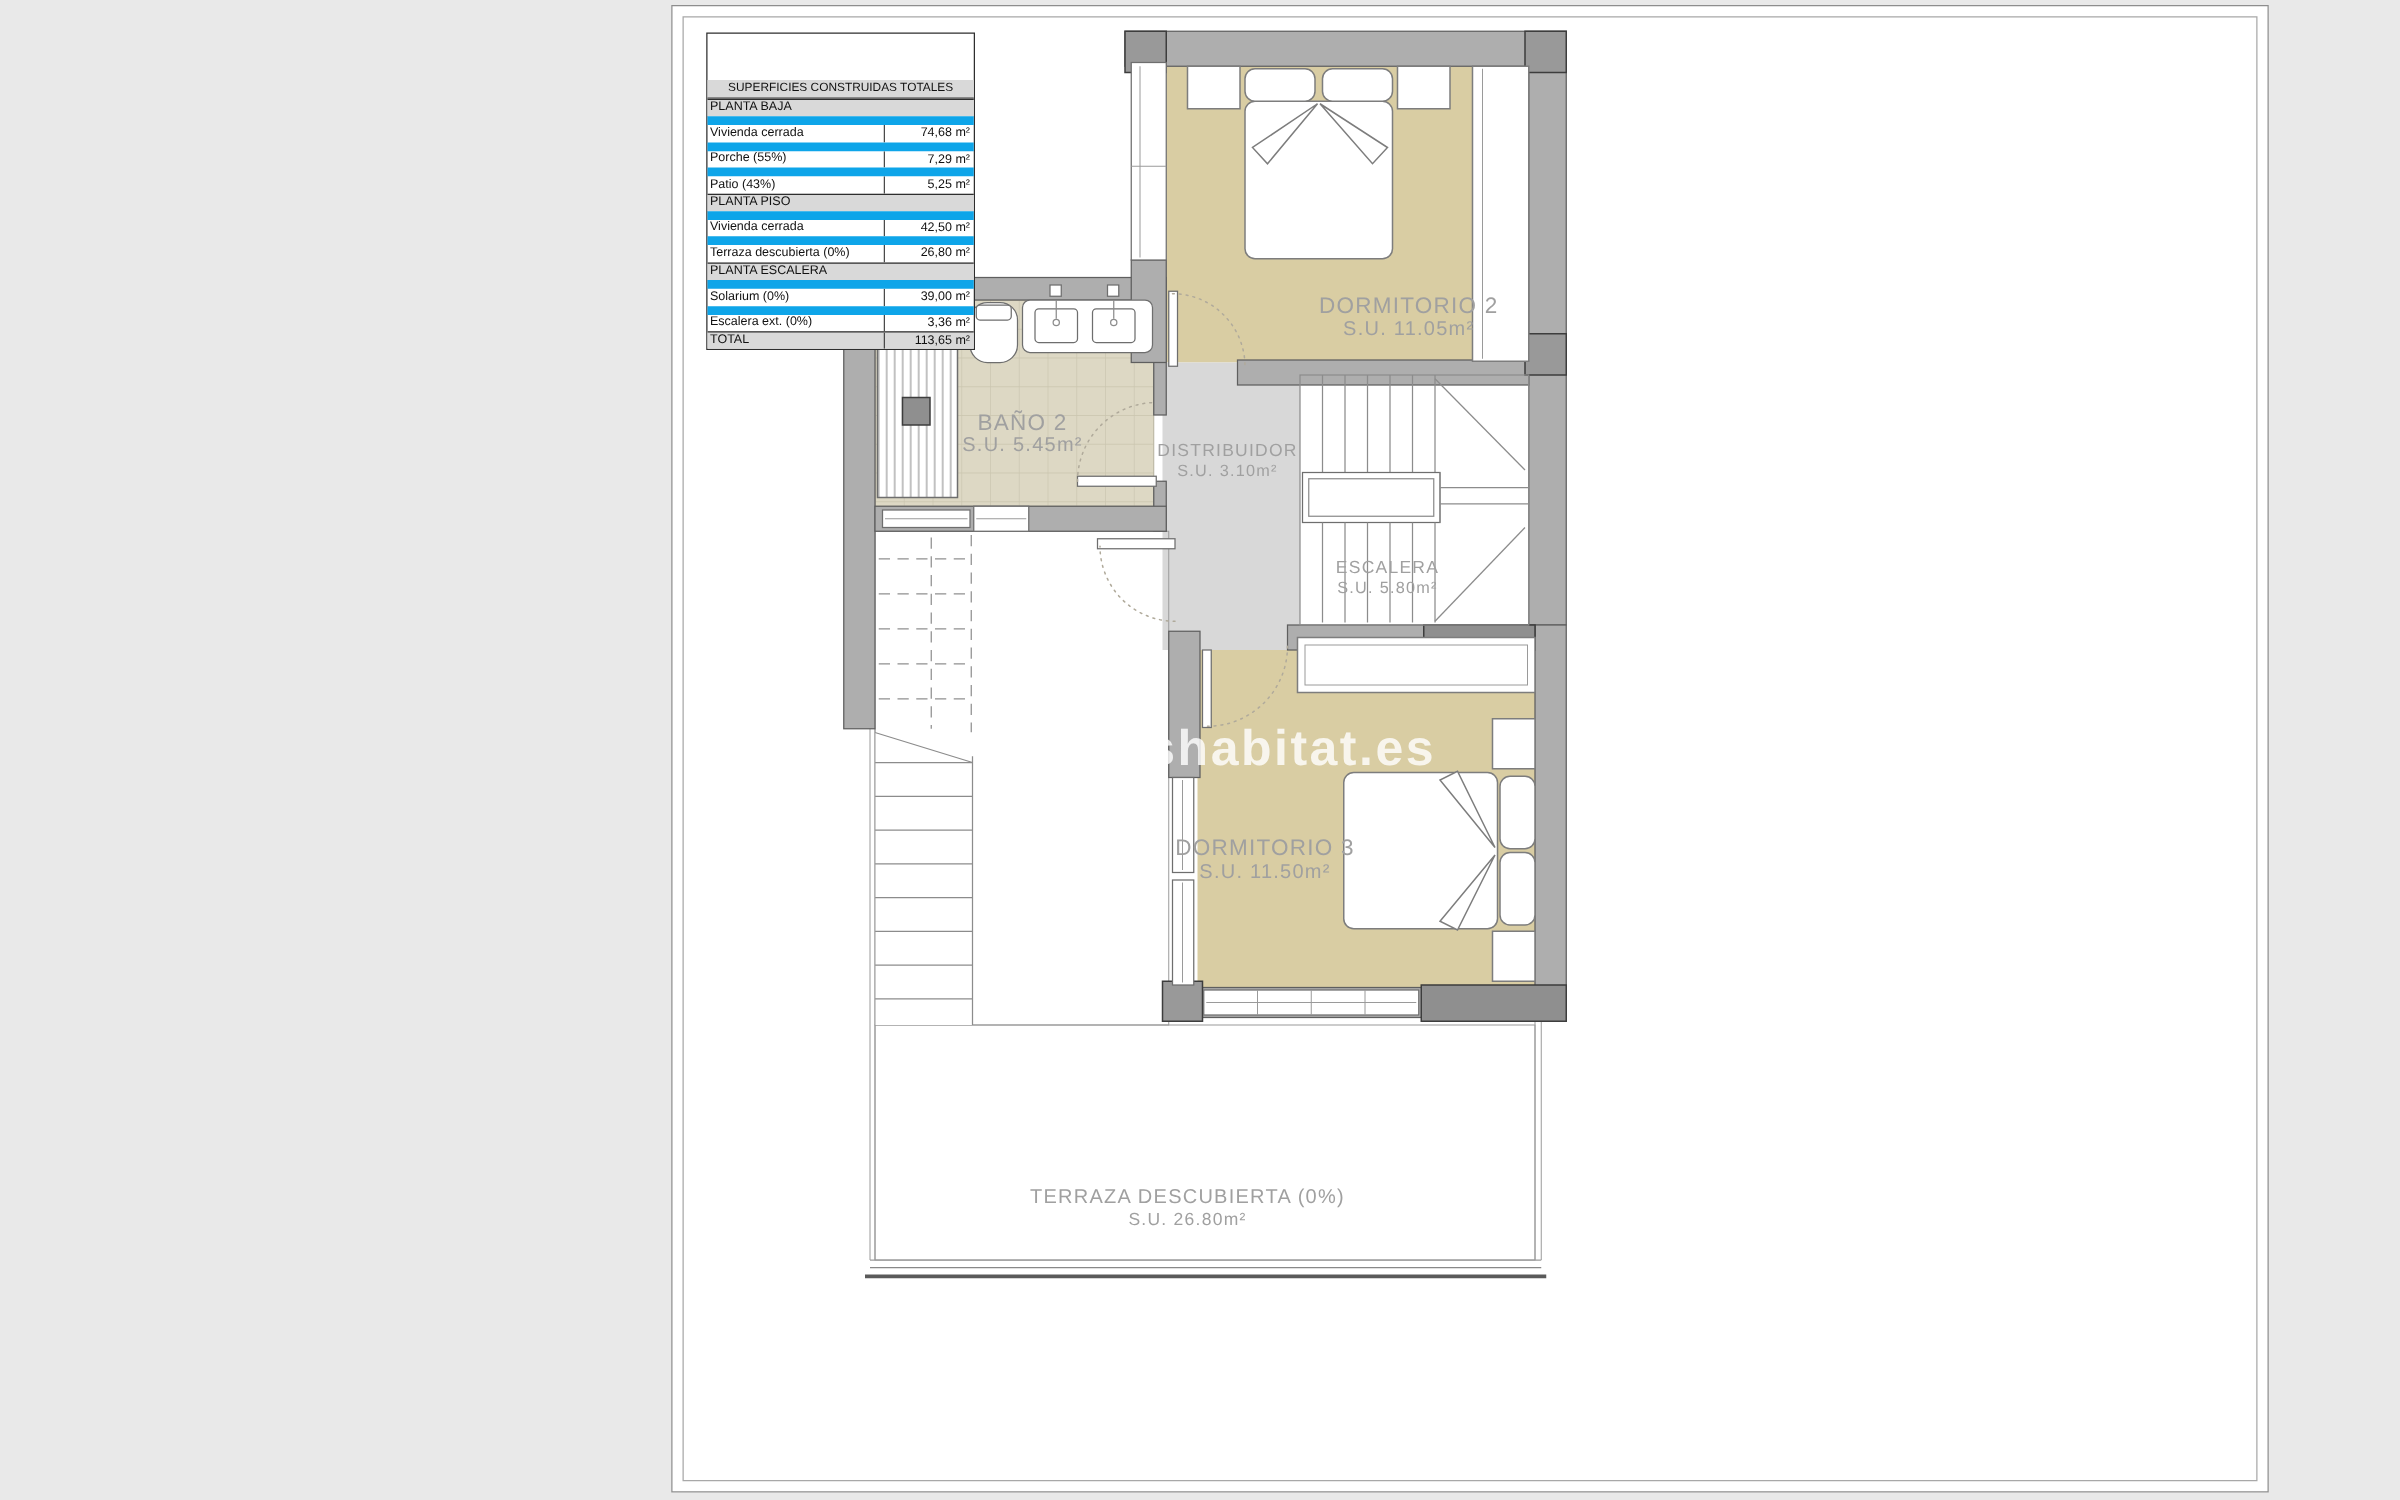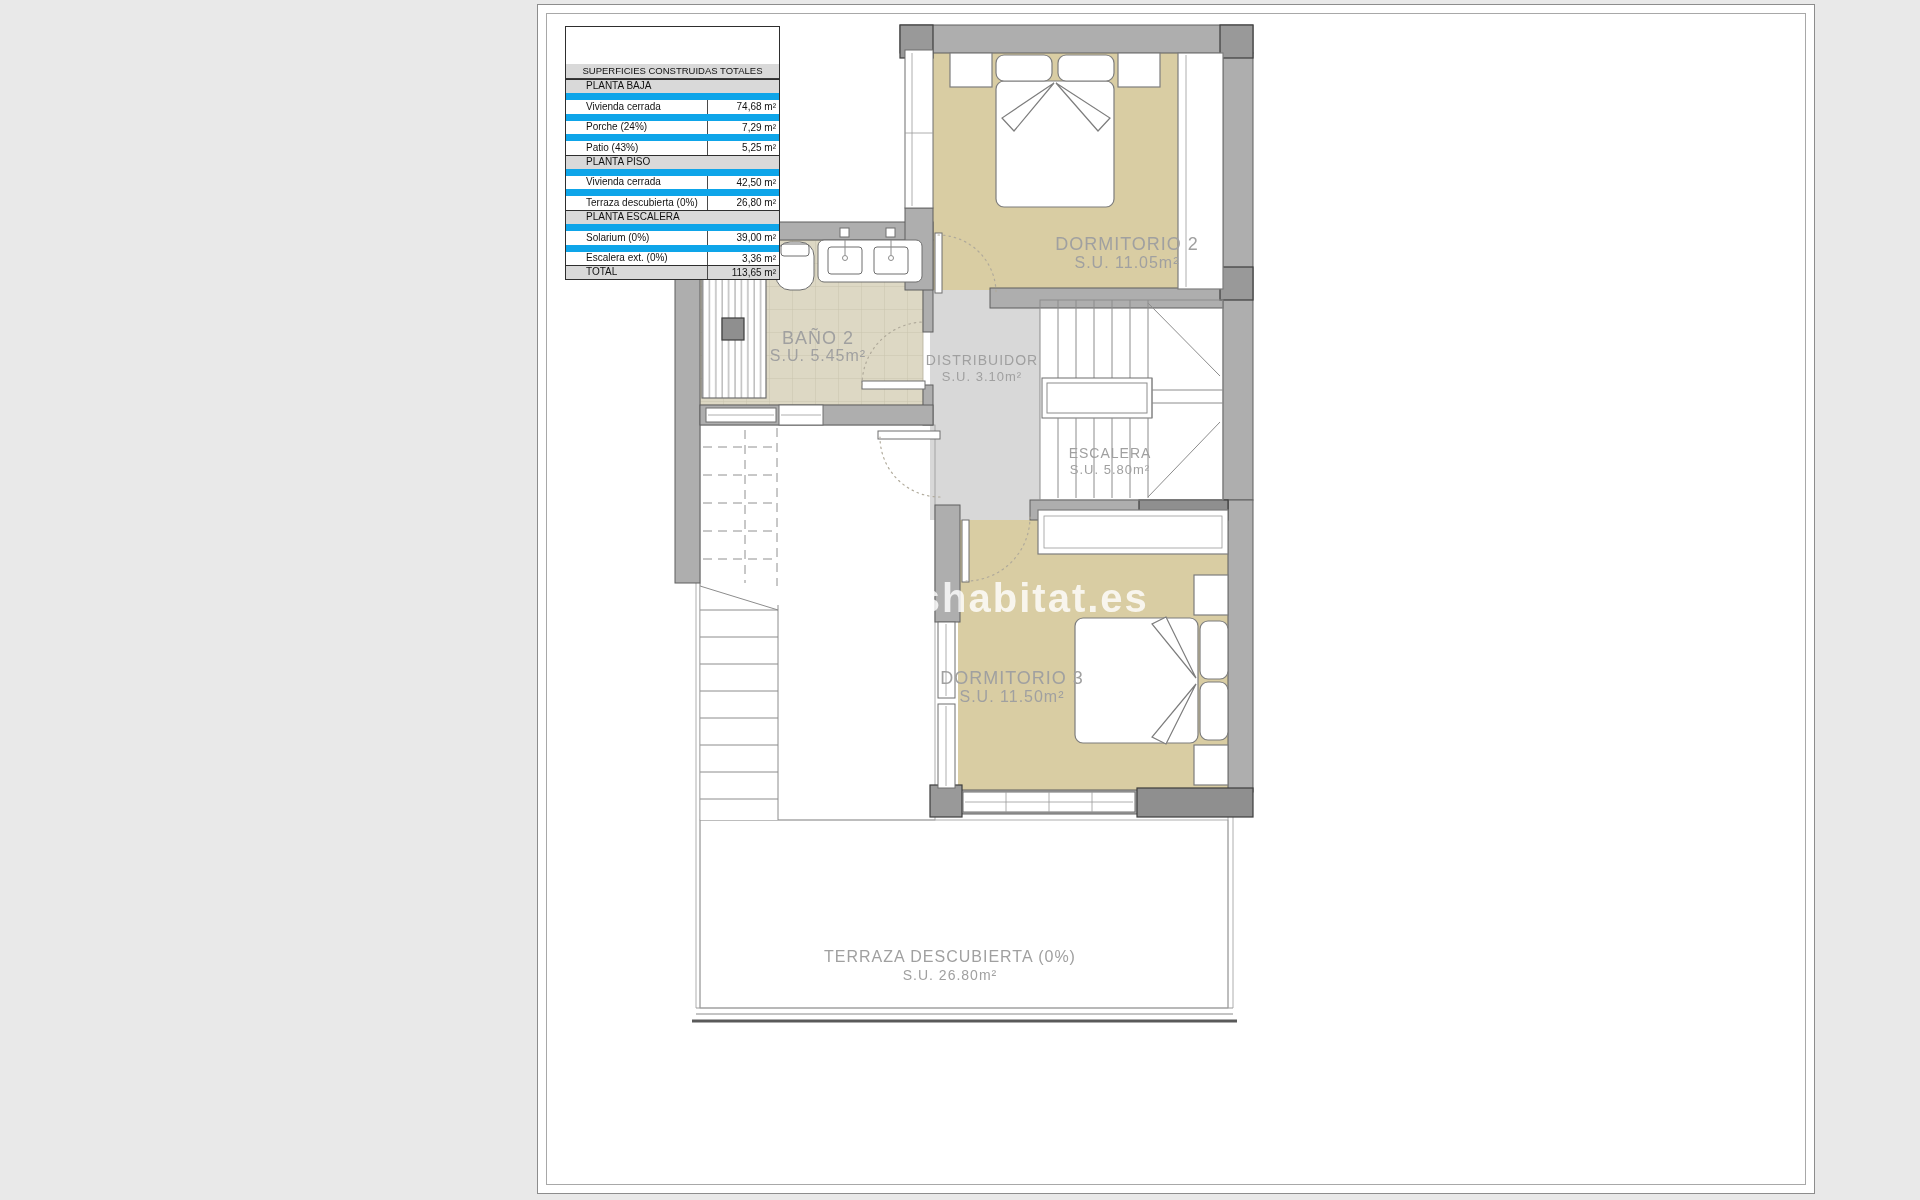--- a/index.html
+++ b/index.html
@@ -10,21 +10,21 @@
     border:1px solid #a8a8a8;}
   
   #areas{position:absolute;left:565px;top:26px;width:213px;
     border:1.5px solid #2e2e2e;background:#fff;font-size:10px;color:#111;
     line-height:12.5px;z-index:5;}
   .t-title{height:14px;background:var(--table_head_bg,#d9d9d9);text-align:center;
     border-bottom:1px solid #3a3a3a;font-size:9.5px;line-height:14px;margin-top:37px;}
   .t-row{display:flex;height:13.4px;border-top:7px solid #0ea5e9;overflow:hidden;}
   .t-row:first-of-type{border-top:none;}
   .t-row.section,.t-row.total{background:var(--table_head_bg,#d9d9d9);border-top:1.2px solid #2e2e2e;}
-  .t-row .lab{flex:1;padding-left:20px;white-space:nowrap;align-self:center;}
+  .t-row .lab{flex:1;padding-left:2px;white-space:nowrap;align-self:center;}
   .t-row .val{width:68px;border-left:1px solid #4a4a4a;text-align:right;
     padding-right:3px;align-self:stretch;line-height:13.4px;}
   .t-row.section .lab{font-size:10px;}
   
   #plan{position:absolute;left:0;top:0;width:1920px;height:1200px;z-index:3;}
   .wall{fill:var(--wall,#aeaeae);stroke:#5f5f5f;stroke-width:1;}
   .pillar{fill:var(--pillar,#999);stroke:#3d3d3d;stroke-width:1.2;}
   .dark{fill:var(--wall_dark,#8f8f8f);stroke:#3d3d3d;stroke-width:1.2;}
   .white{fill:#fff;stroke:#6e6e6e;stroke-width:1;}
   .furn{fill:#fff;stroke:#7d7d7d;stroke-width:1.2;}
@@ -49,21 +49,21 @@
 <div id="areas">
   <div class="t-title">SUPERFICIES CONSTRUIDAS TOTALES</div>
   <div class="t-row section">
       <span class="lab">PLANTA BAJA</span>
     </div>
   <div class="t-row">
       <span class="lab">Vivienda cerrada</span>
       <span class="val">74,68 m²</span>
     </div>
   <div class="t-row">
-      <span class="lab">Porche (24%)</span>
+      <span class="lab">Porche (55%)</span>
       <span class="val">7,29 m²</span>
     </div>
   <div class="t-row">
       <span class="lab">Patio (43%)</span>
       <span class="val">5,25 m²</span>
     </div>
   <div class="t-row section">
       <span class="lab">PLANTA PISO</span>
     </div>
   <div class="t-row">

